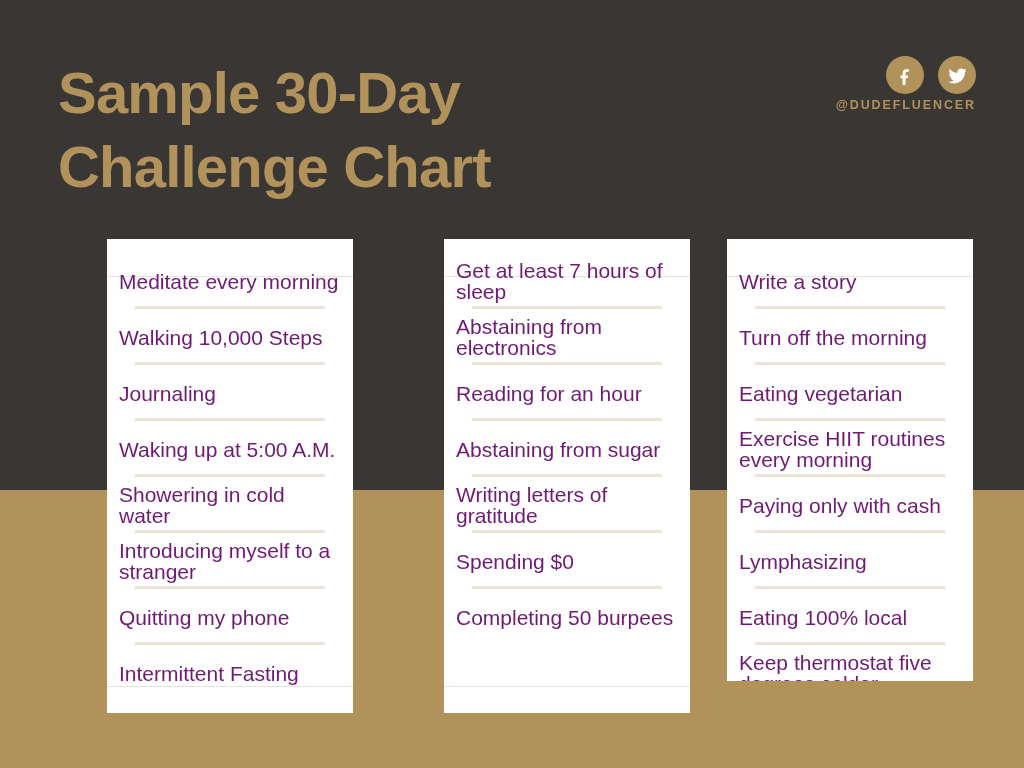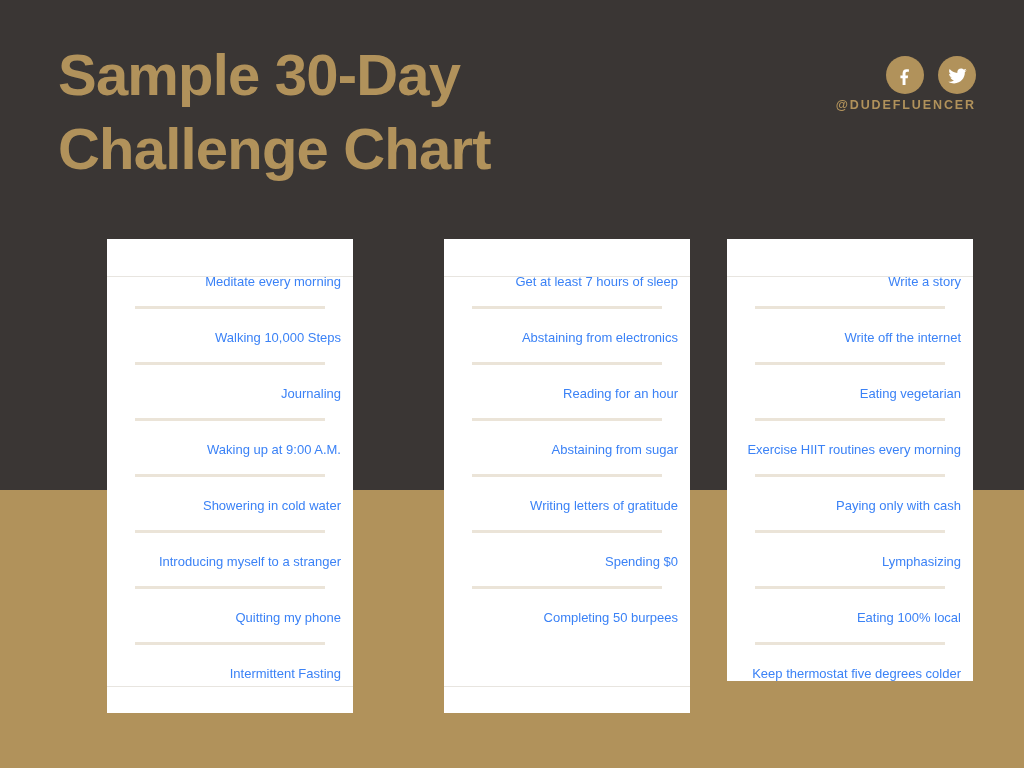--- a/index.html
+++ b/index.html
@@ -36,21 +36,21 @@
     left: 0; top: 490px;
     width: 1024px;
     height: 278px;
     background: #B1925B;
   }
 
   
   #header-title {
     position: absolute;
     left: 58px;
-    top: 38px;
+    top: 56px;
     width: 620px;
     color: #B1925B;
     font-size: 58px;
     line-height: 74px;
     font-weight: bold;
     letter-spacing: -0.8px;
     white-space: pre-line;
   }
 
   #social-block {
@@ -115,24 +115,24 @@
   .card-item {
     position: relative;
     box-sizing: border-box;
     padding: 0 12px;
     height: 56px;
     display: flex;
     align-items: center;
     justify-content: center;
   }
   .item-text {
-    color: #3b82f6;
-    font-size: 13px;
+    color: #701a75;
+    font-size: 21px;
     line-height: 21px;
-    text-align: right;
+    text-align: left;
     width: 100%;
   }
   .item-sep {
     position: absolute;
     left: 28px;
     right: 28px;
     bottom: 0;
     height: 3px;
     background: #EBE4D8;
   }
@@ -186,21 +186,21 @@
       </div>
       <div class="card-item">
         <div class="item-text">Walking 10,000 Steps</div>
         <div class="item-sep"></div>
       </div>
       <div class="card-item">
         <div class="item-text">Journaling</div>
         <div class="item-sep"></div>
       </div>
       <div class="card-item">
-        <div class="item-text">Waking up at 9:00 A.M.</div>
+        <div class="item-text">Waking up at 5:00 A.M.</div>
         <div class="item-sep"></div>
       </div>
       <div class="card-item">
         <div class="item-text">Showering in cold water</div>
         <div class="item-sep"></div>
       </div>
       <div class="card-item">
         <div class="item-text">Introducing myself to a stranger</div>
         <div class="item-sep"></div>
       </div>
@@ -252,21 +252,21 @@
 
   <div class="card" id="card-2">
     <div class="guide-rule guide-top"></div>
     <div class="guide-rule guide-bottom"></div>
     <div class="card-list">
       <div class="card-item">
         <div class="item-text">Write a story</div>
         <div class="item-sep"></div>
       </div>
       <div class="card-item">
-        <div class="item-text">Write off the internet</div>
+        <div class="item-text">Turn off the morning</div>
         <div class="item-sep"></div>
       </div>
       <div class="card-item">
         <div class="item-text">Eating vegetarian</div>
         <div class="item-sep"></div>
       </div>
       <div class="card-item">
         <div class="item-text">Exercise HIIT routines every morning</div>
         <div class="item-sep"></div>
       </div>

